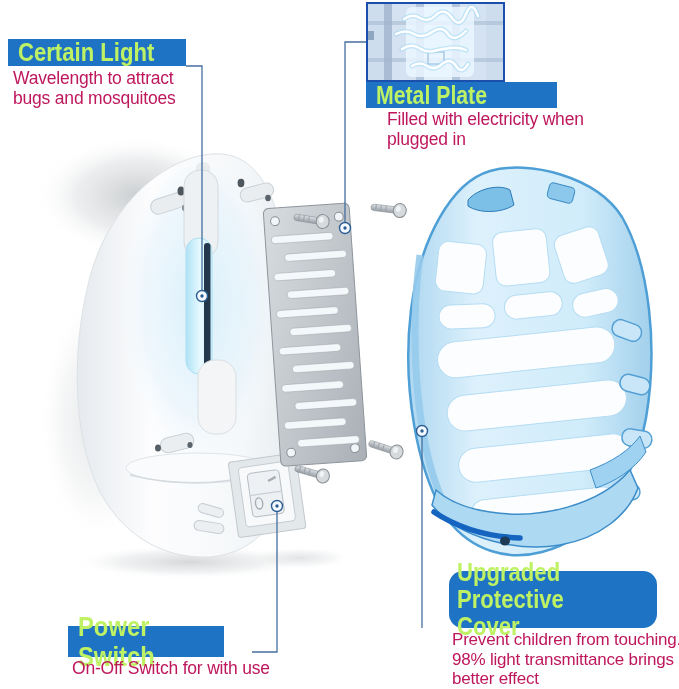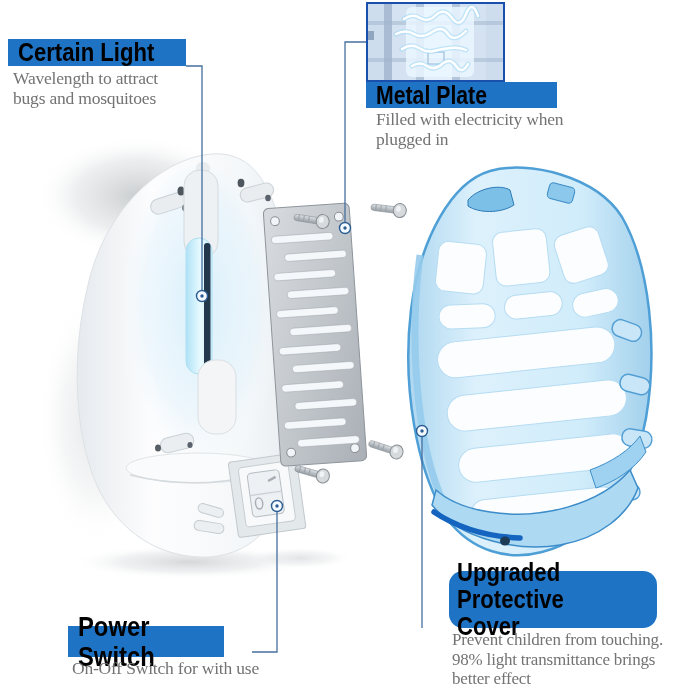--- a/index.html
+++ b/index.html
@@ -3,41 +3,41 @@
 <meta charset="utf-8">
 <style>
   html,body { margin:0; padding:0; background:#ffffff; }
   .stage {
     position:relative; width:679px; height:689px; background:#ffffff;
     overflow:hidden; font-family:"Liberation Sans", sans-serif;
   }
   .art { position:absolute; left:0; top:0; }
 
   .label-title {
-    position:absolute; background:#1e73c5; color:#000000; font-weight:bold;
+    position:absolute; background:#1e73c5; color:#bef264; font-weight:bold;
     display:flex; align-items:center; box-sizing:border-box; padding-left:10px;
   }
   .title-inner {
     display:inline-block; transform:scaleX(0.85); transform-origin:0 50%;
     white-space:pre-line; line-height:1.04;
   }
   .label-desc {
-    position:absolute; color:#737373; white-space:pre-line;
-    font-size:17.5px; line-height:19.5px; letter-spacing:-0.2px;font-family:Liberation Serif, serif;
+    position:absolute; color:#be185d; white-space:pre-line;
+    font-size:17.5px; line-height:19.5px; letter-spacing:-0.2px;
   }
 
   #certain-light-title { left:8px;  top:39px;  width:178px; height:27px; font-size:26px; }
   #certain-light-desc  { left:13px; top:69px;  width:190px; }
 
   #metal-plate-photo {
     position:absolute; left:366px; top:2px; width:135px; height:76px;
     border:2px solid #1a4fae; background:#cdddee;
   }
   #metal-plate-title { left:366px; top:82px;  width:191px; height:26px; font-size:25px;text-align:center; }
-  #metal-plate-desc  { left:376px; top:110px; width:225px; }
+  #metal-plate-desc  { left:387px; top:110px; width:225px; }
 
   #power-switch-title { left:68px; top:626px; width:156px; height:31px; font-size:28px; }
   #power-switch-desc  { left:72px; top:659px; width:240px; }
 
   #protective-cover-title { left:449px; top:571px; width:208px; height:57px; font-size:26px; padding-left:8px;border-radius:14px; }
   #protective-cover-desc  { left:452px; top:630px; width:232px; font-size:17px; }
 </style>
 </head>
 <body>
 

